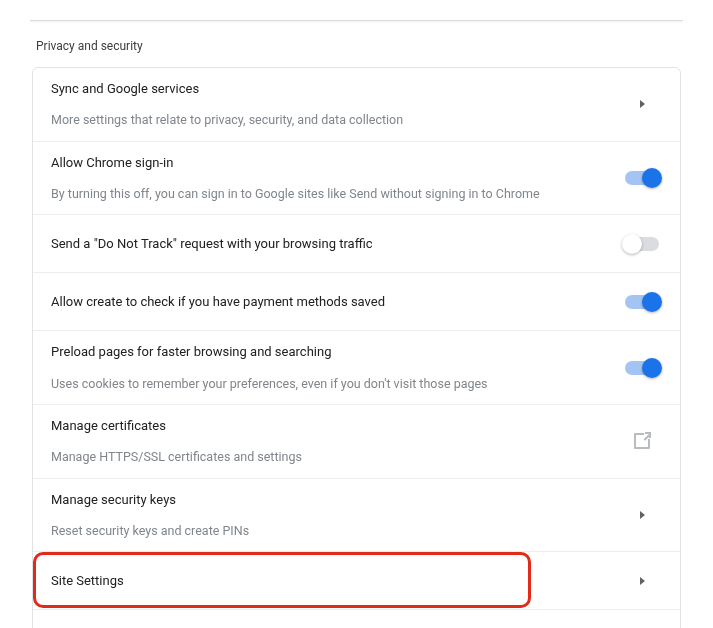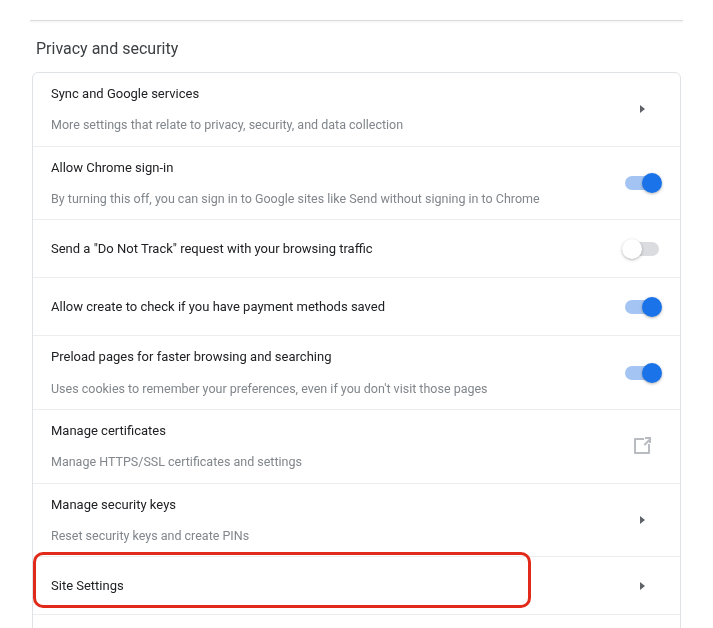--- a/index.html
+++ b/index.html
@@ -13,21 +13,21 @@
       color: #202124;
     }
     .top-line {
       height: 1px;
       background: #dadce0;
       margin: 20px 30px 0 30px;
       box-shadow: 0 1px 2px rgba(0,0,0,0.08);
     }
     .section-title {
       padding: 18px 0 14px 36px;
-      font-size: 16px;
+      font-size: 12px;
       color: #3c4043;
     }
     .card {
       margin: 0 32px;
       border: 1px solid #e0e3e6;
       border-radius: 6px;
       background: #fff;
     }
     .row {
       display: flex;

